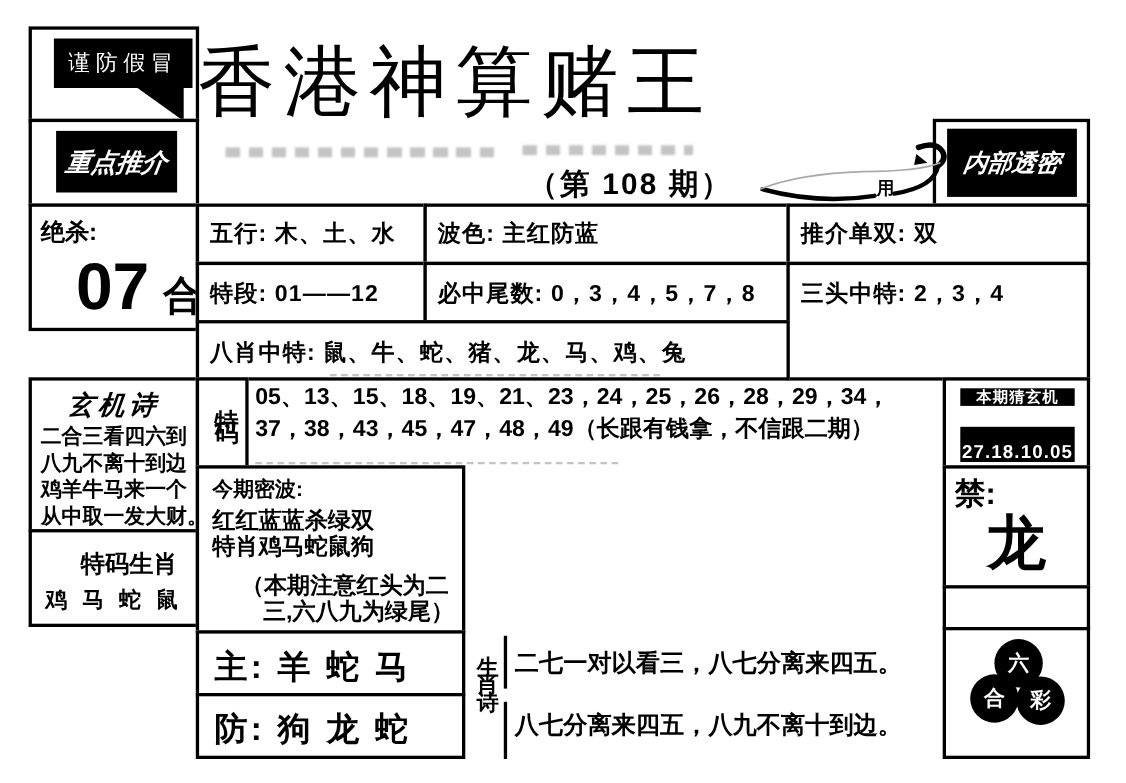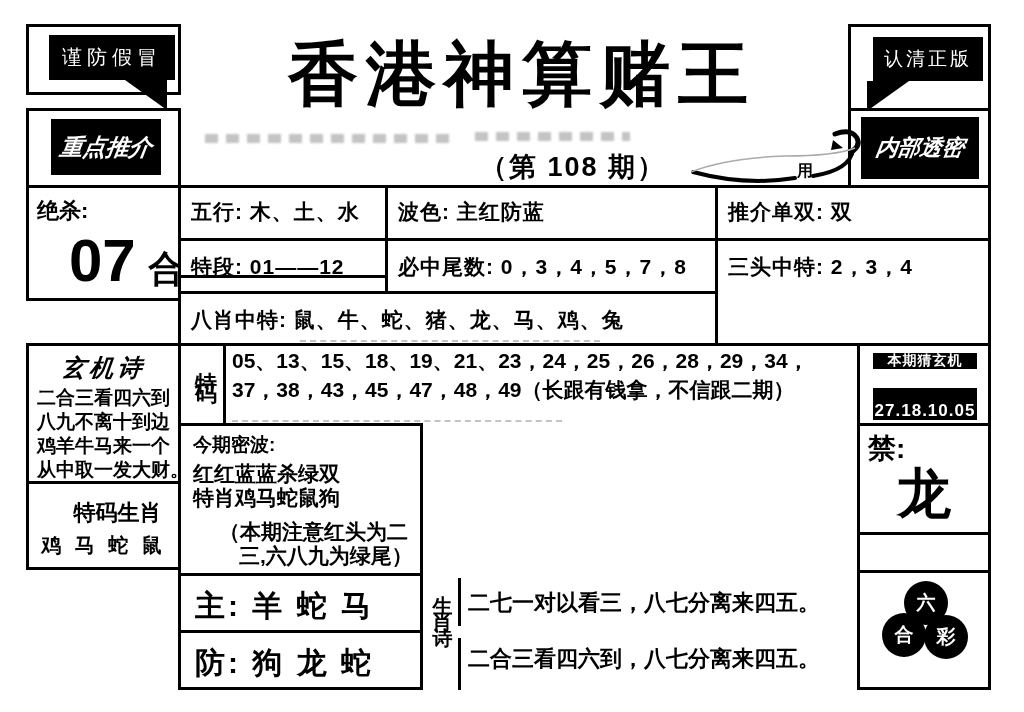--- a/index.html
+++ b/index.html
@@ -18,48 +18,42 @@
   .artifact { position:absolute; border-top:2px dashed #b5b5b5; opacity:.8; }
   .circle { position:absolute; width:44px; height:44px; border-radius:50%; background:#000; color:#fff;
     display:flex; align-items:center; justify-content:center; font-weight:bold; font-size:19px; }
   .vbar { position:absolute; width:0; border-left:3px solid #000; }
 </style>
 </head>
 <body>
 
 <div id="sheet">
 
-  <div class="cell" style="left:26px; top:24px; width:155px; height:71px;">
+  <div class="cell" style="left:26px; top:24px; width:155px; height:87px;">
     <div class="bubble" style="position:absolute; left:20px; top:8px; width:126px; height:45px;">
       <span style="font-size:20px; letter-spacing:5px;">谨防假冒</span>
       <span class="tail-r" style="left:76px; top:45px;"></span>
     </div>
   </div>
 
   <div class="cell" style="left:26px; top:108px; width:155px; height:80px;">
     <div class="blackbox" style="position:absolute; left:22px; top:8px; width:110px; height:56px;">
       <span style="font-size:23px; font-style:italic; font-weight:bold; transform:skewX(-8deg);">重点推介</span>
     </div>
   </div>
 
-  <div class="cell" style="left:848px; top:24px; width:143px; height:87px;">
-    <div class="bubble" style="position:absolute; left:22px; top:10px; width:110px; height:44px;">
-      <span style="font-size:19px; letter-spacing:3px;">认清正版</span>
-      <span class="tail-l" style="left:-6px; top:44px;"></span>
-    </div>
-  </div>
 
   <div class="cell" style="left:848px; top:108px; width:143px; height:80px;">
     <div class="blackbox" style="position:absolute; left:10px; top:6px; width:118px; height:62px;">
       <span style="font-size:22px; font-style:italic; font-weight:bold; transform:skewX(-8deg);">内部透密</span>
     </div>
   </div>
 
   <div class="noborder" style="left:180px; top:24px; width:660px; height:160px;">
-    <div style="position:absolute; left:12px; top:4px; width:660px; text-align:center; font-size:70px; font-weight:bold; letter-spacing:8px; white-space:nowrap;">香港神算赌王</div>
+    <div style="position:absolute; left:0; top:4px; width:660px; text-align:left; font-size:70px; font-weight:normal; letter-spacing:8px; white-space:nowrap;">香港神算赌王</div>
     <div class="faintbar" style="left:25px; top:110px; width:250px;"></div>
     <div class="faintbar" style="left:295px; top:108px; width:155px;"></div>
     <div style="position:absolute; left:300px; top:125px; font-size:27px; font-weight:bold; letter-spacing:2px;">（第 108 期）</div>
     <div style="position:absolute; left:505px; top:96px; width:180px; height:64px;">
       <svg width="180" height="64" viewBox="0 0 180 64">
         <path d="M8 52 Q60 66 110 58" fill="none" stroke="#000" stroke-width="4" stroke-linecap="round"></path>
         <path d="M128 56 Q165 50 168 30" fill="none" stroke="#000" stroke-width="4" stroke-linecap="round"></path>
         <path d="M150 14 Q166 8 172 18 Q176 26 166 32" fill="none" stroke="#000" stroke-width="5" stroke-linecap="round"></path>
         <path d="M148 20 l10 8 -12 2 z" fill="#000"></path>
         <path d="M6 52 Q40 38 100 36 Q150 36 170 28" fill="none" stroke="#aaa" stroke-width="1.5"></path>
@@ -95,21 +89,21 @@
   <div class="cell" style="left:178px; top:185px; width:210px; height:56px;">
     <div class="lbl" style="position:absolute; left:10px; top:10px; white-space:nowrap;">五行: 木、土、水</div>
   </div>
   <div class="cell" style="left:385px; top:185px; width:333px; height:56px;">
     <div class="lbl" style="position:absolute; left:10px; top:10px; white-space:nowrap;">波色: 主红防蓝</div>
   </div>
   <div class="cell" style="left:715px; top:185px; width:276px; height:56px;">
     <div class="lbl" style="position:absolute; left:10px; top:10px; white-space:nowrap;">推介单双: 双</div>
   </div>
 
-  <div class="cell" style="left:178px; top:238px; width:210px; height:40px;">
+  <div class="cell" style="left:178px; top:238px; width:210px; height:56px;">
     <div class="lbl" style="position:absolute; left:10px; top:12px; white-space:nowrap;">特段: 01——12</div>
   </div>
   <div class="cell" style="left:385px; top:238px; width:333px; height:56px;">
     <div class="lbl" style="position:absolute; left:10px; top:12px; white-space:nowrap;">必中尾数: 0，3，4，5，7，8</div>
   </div>
   <div class="cell" style="left:715px; top:238px; width:276px; height:108px;">
     <div class="lbl" style="position:absolute; left:10px; top:12px; white-space:nowrap;">三头中特: 2，3，4</div>
   </div>
 
   <div class="cell" style="left:178px; top:291px; width:540px; height:55px;">
@@ -169,16 +163,16 @@
   </div>
   <div class="cell" style="left:178px; top:630px; width:245px; height:60px;">
     <div style="position:absolute; left:14px; top:10px; font-size:30px; font-weight:bold; letter-spacing:3px; white-space:nowrap;">防: 狗 龙 蛇</div>
   </div>
 
   <div class="noborder" style="left:428px; top:578px; width:430px; height:112px;">
     <div class="vtext" style="position:absolute; left:2px; top:2px; font-size:20px; letter-spacing:16px;">生肖诗</div>
     <div class="vbar" style="left:30px; top:0; height:48px;"></div>
     <div class="vbar" style="left:30px; top:60px; height:52px;"></div>
     <div style="position:absolute; left:40px; top:10px; font-size:22px; font-weight:bold; white-space:nowrap;">二七一对以看三，八七分离来四五。</div>
-    <div style="position:absolute; left:40px; top:66px; font-size:22px; font-weight:bold; white-space:nowrap;">二合三看四六到，八七分离来四五。</div>
+    <div style="position:absolute; left:40px; top:66px; font-size:22px; font-weight:bold; white-space:nowrap;">八七分离来四五，八九不离十到边。</div>
   </div>
 
 </div>
 
 </body></html>

